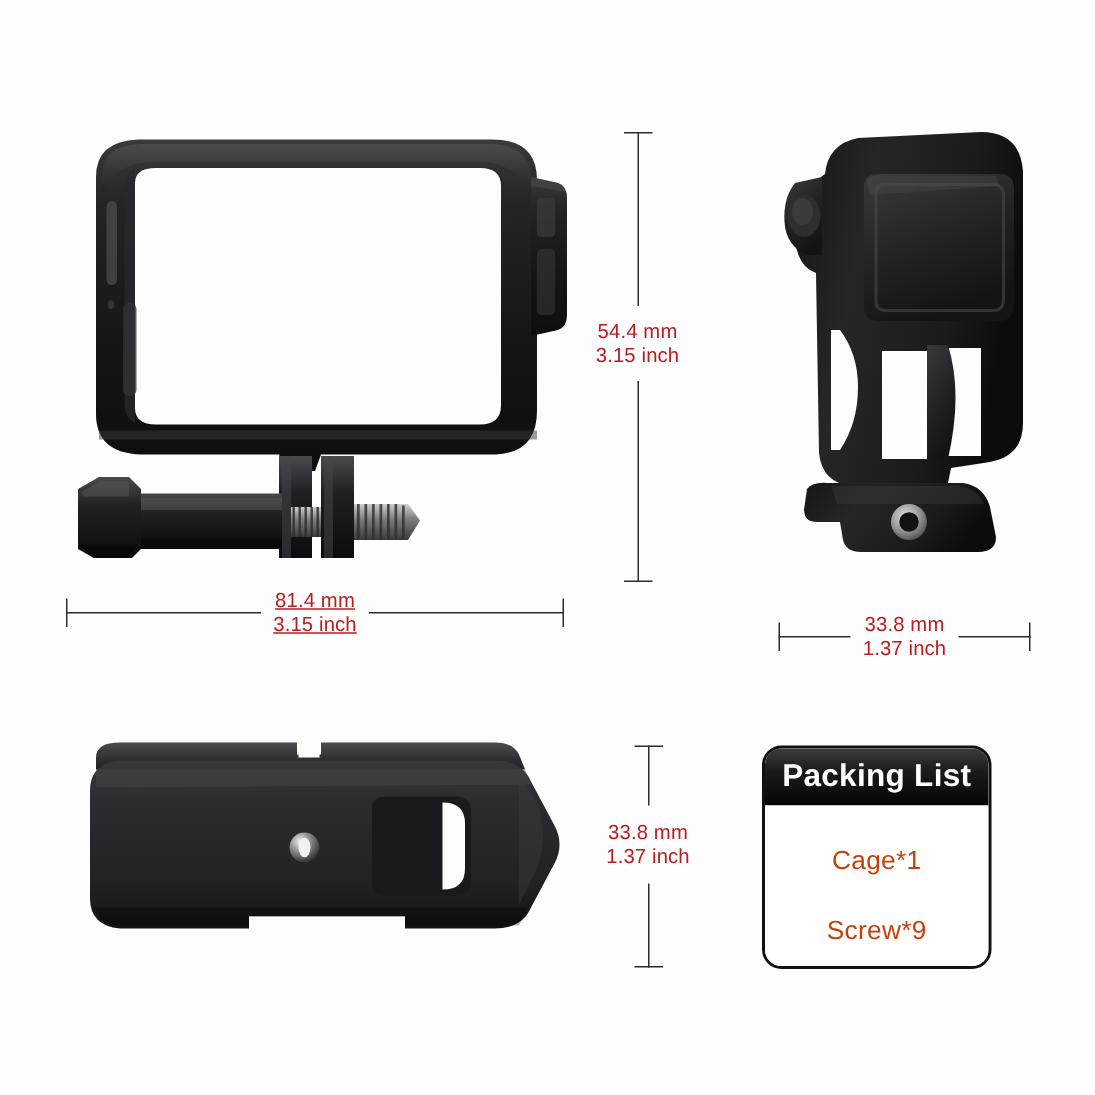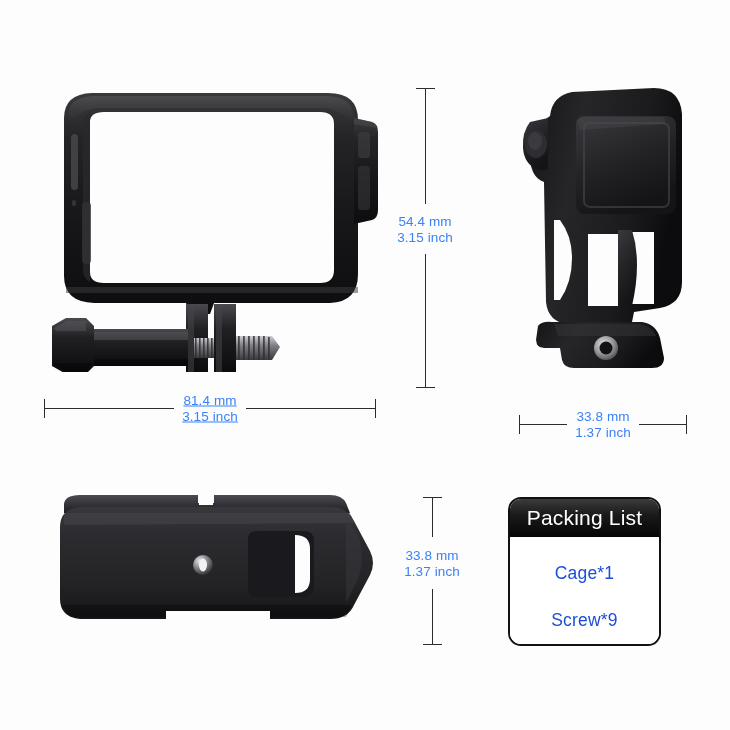--- a/index.html
+++ b/index.html
@@ -23,21 +23,21 @@
   .product-view svg {
     display: block;
   }
 
   
   .dim {
     position: absolute;
   }
   .dim-label {
     position: absolute;
-    color: #3b82f6;
+    color: #b91c1c;
     font-size: 13.5px;
     line-height: 15.5px;
     white-space: nowrap;
     letter-spacing: 0.1px;
   }
   .dim-label .row {
     display: block;
   }
 
   
@@ -98,33 +98,33 @@
   .packing-header {
     height: 38px;
     background: linear-gradient(180deg, #3b3b3b 0%, #1a1a1a 42%, #050505 100%);
     display: flex;
     align-items: center;
     justify-content: center;
   }
   .packing-header-title {
     color: #ffffff;
     font-size: 21px;
-    font-weight: normal;
+    font-weight: bold;
     letter-spacing: 0.2px;
   }
   .packing-body {
     background: #ffffff;
     height: calc(100% - 38px);
     display: flex;
     flex-direction: column;
     align-items: center;
     padding-top: 26px;
   }
   .packing-item {
-    color: #1d4ed8;
+    color: #c2410c;
     font-size: 17.5px;
     margin-bottom: 26px;
     letter-spacing: 0.2px;
   }
 </style>
 </head>
 <body>
 
 <div id="page">
 

